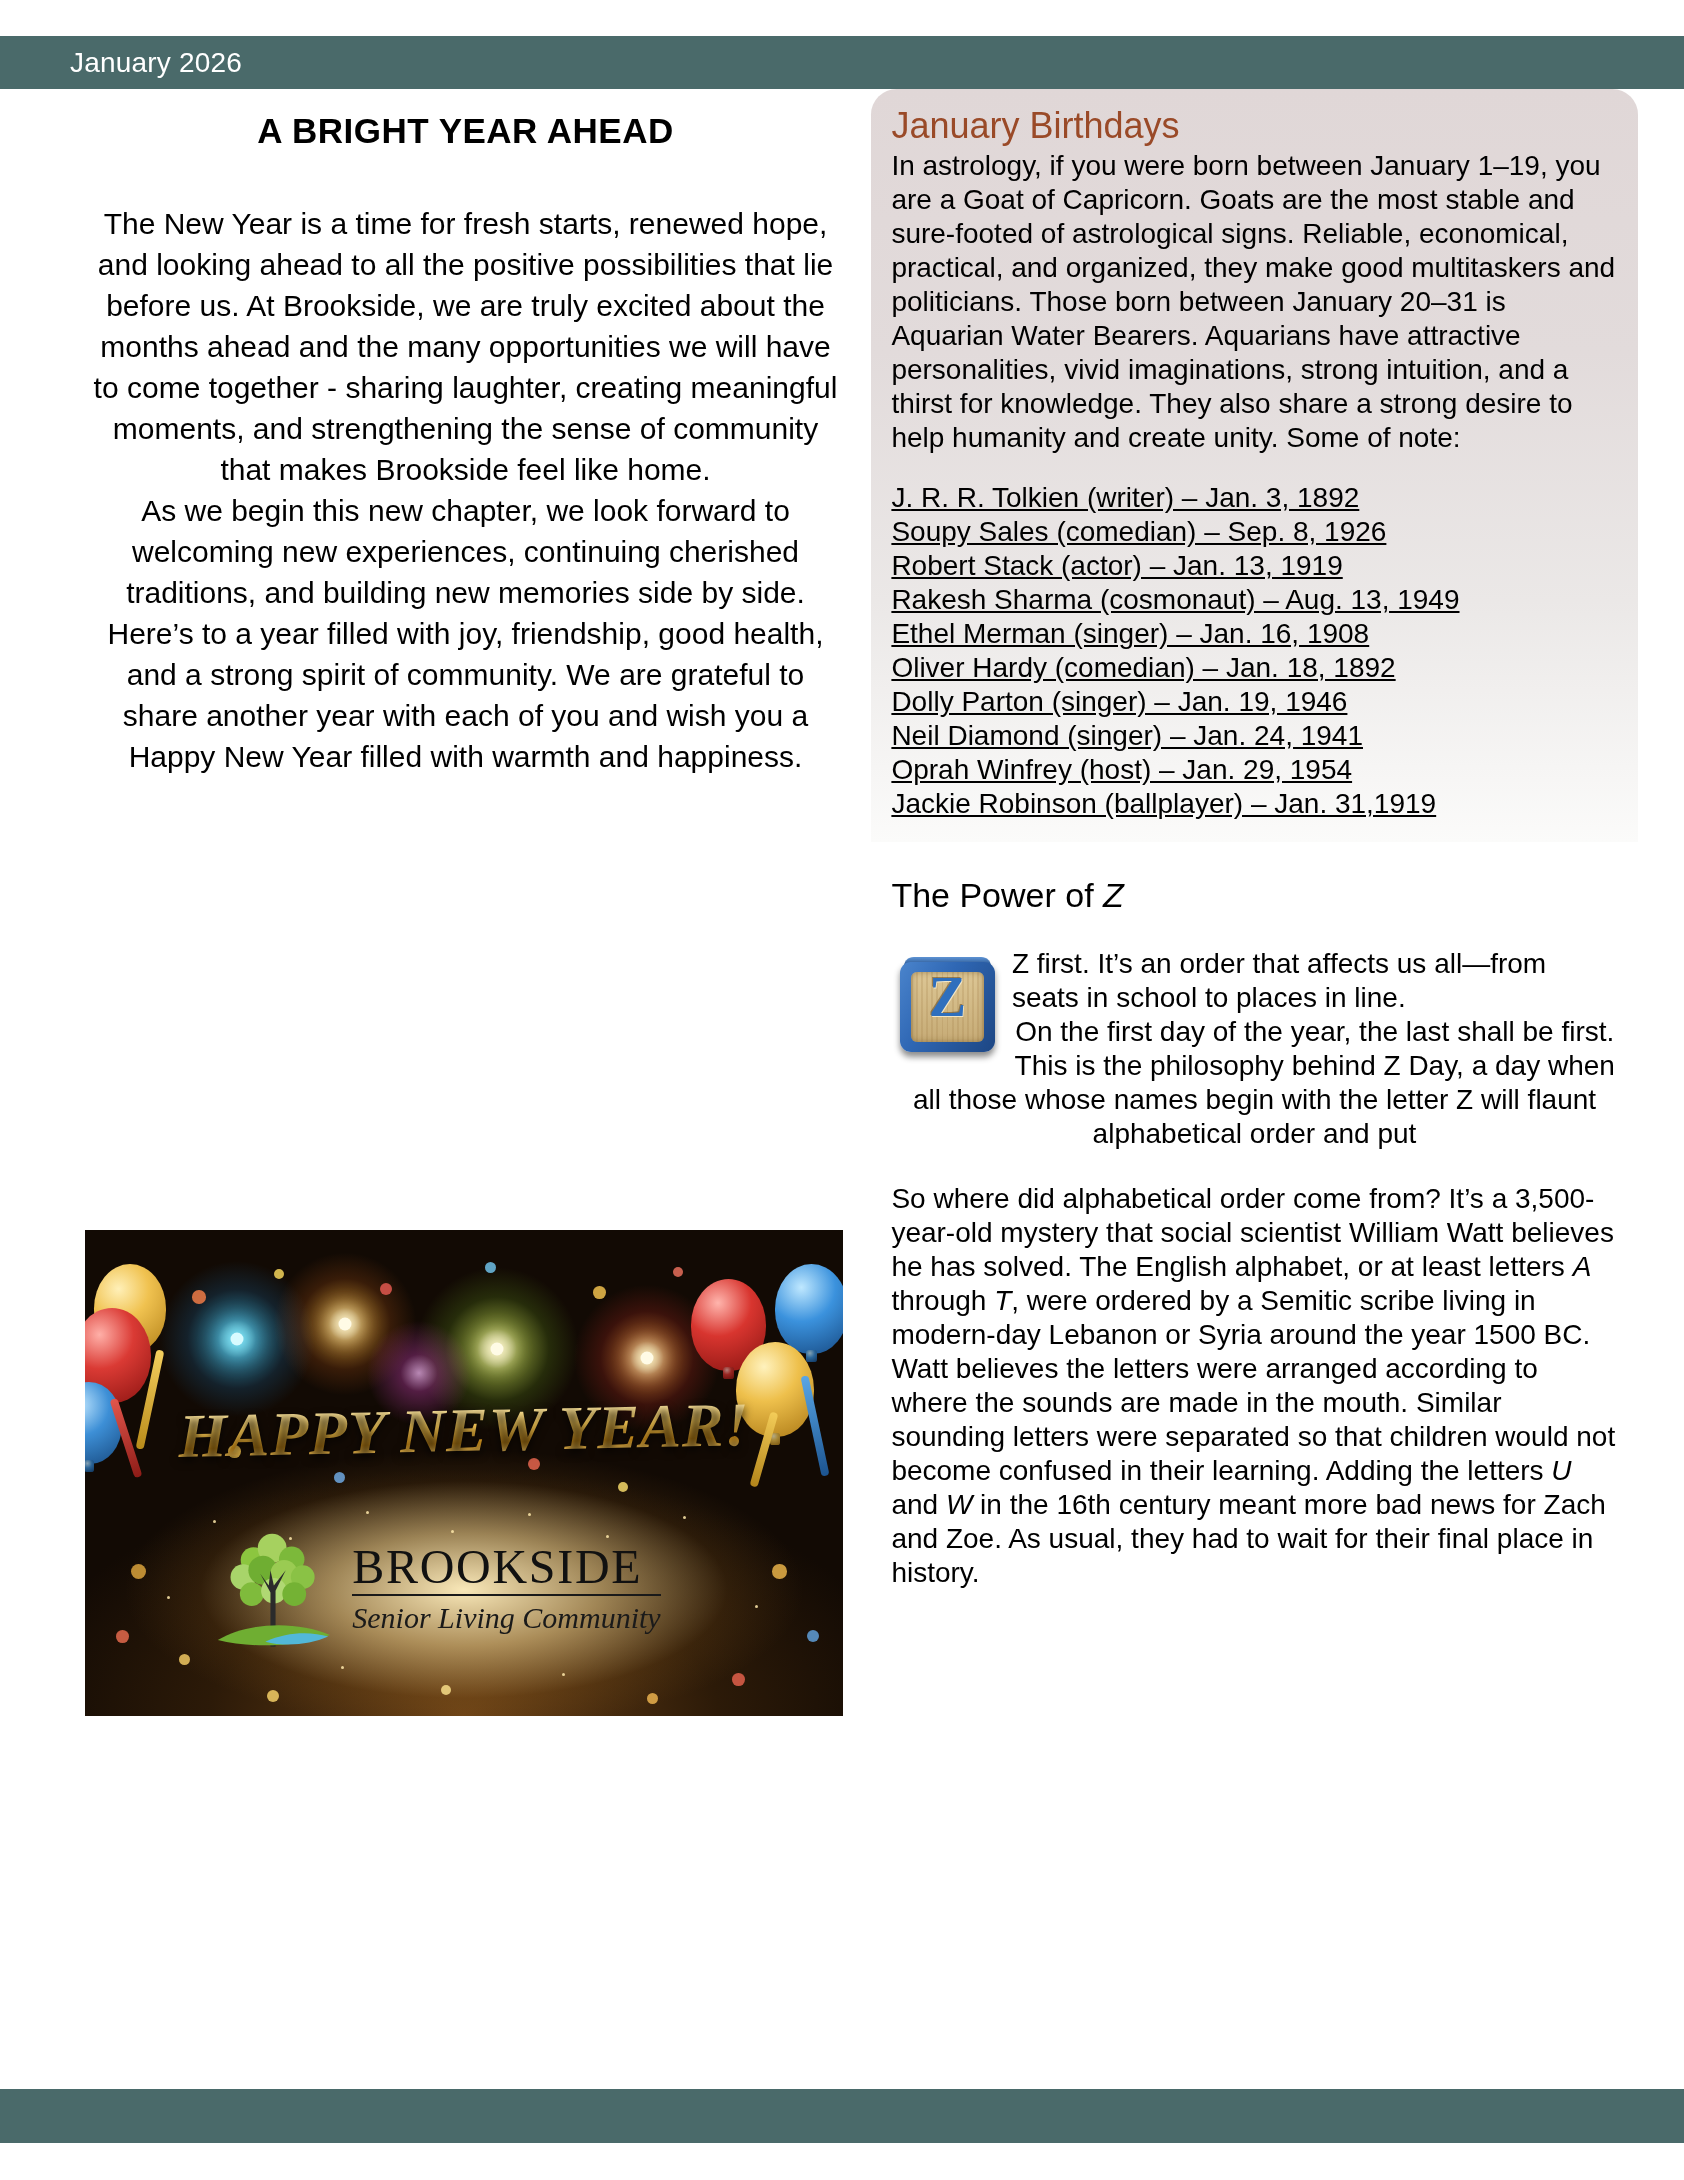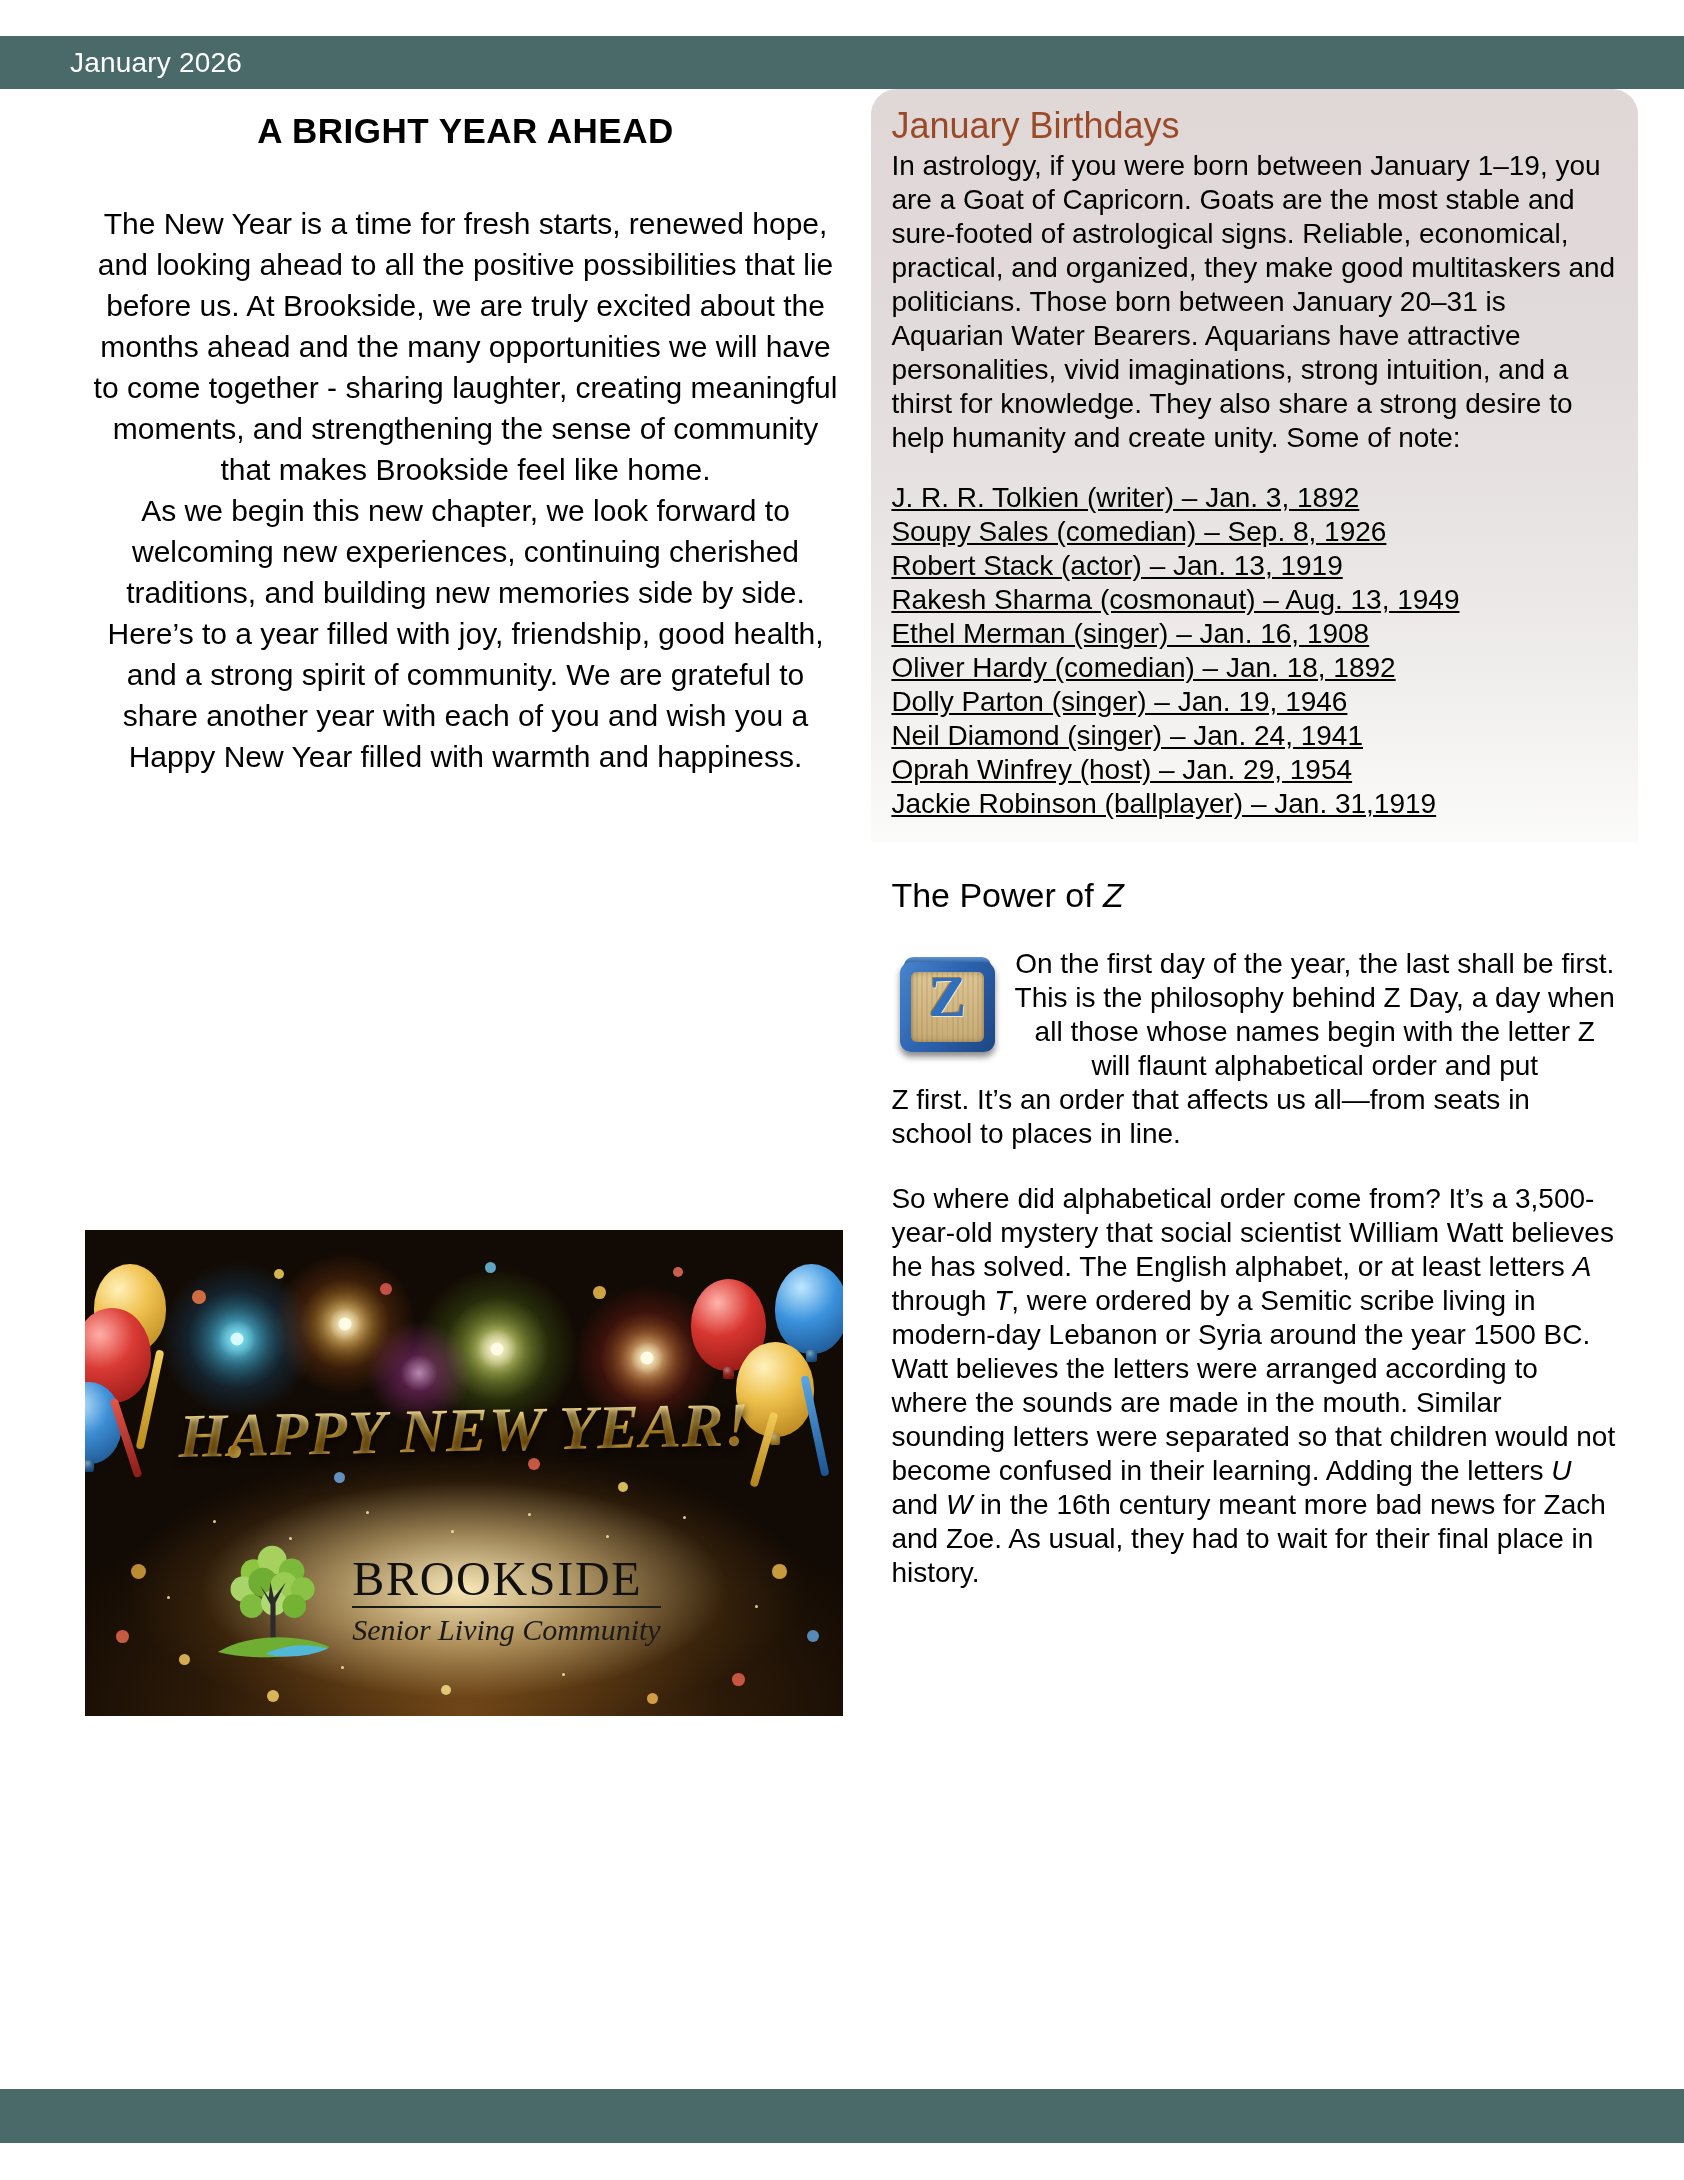--- a/index.html
+++ b/index.html
@@ -158,21 +158,21 @@
     background-clip: text;
     -webkit-text-fill-color: transparent;
     text-shadow: 0 3.4px 8.5px rgba(0,0,0,.7);
     transform: skewY(-1.2deg);
     white-space: nowrap;
   }
   
   #logo-wrap {
     position: absolute;
     left: 124px;
-    top: 296px;
+    top: 284px;
     width: 515px;
     height: 149px;
     display: flex;
     align-items: center;
   }
   #logo-tree { position: relative; width: 128px; height: 136px; flex: none; }
   #logo-text { margin-left: 15.3px; }
   #logo-name {
     font-family: "Liberation Serif", serif;
     font-size: 48px;
@@ -426,22 +426,22 @@
     <h2 id="z-heading"><span>The Power of </span><em class="it">Z</em></h2>
 
     <div id="z-body">
       <div id="z-block">
         <div class="zb-top"></div>
         <div class="zb-face">
           <div class="zb-inner"></div>
           <div class="zb-letter">Z</div>
         </div>
       </div>
+      <p class="z-para flow">Z first. It’s an order that affects us all—from seats in school to places in line.</p>
       <p class="z-para indented">On the first day of the year, the last shall be first. This is the philosophy behind Z Day, a day when all those whose names begin with the letter Z will flaunt alphabetical order and put</p>
-      <p class="z-para flow">Z first. It’s an order that affects us all—from seats in school to places in line.</p>
       <p class="z-para flow gap"><span>So where did alphabetical order come from? It’s a 3,500-year-old mystery that social scientist William Watt believes he has solved. The English alphabet, or at least letters </span><em class="it">A</em><span> through </span><em class="it">T</em><span>, were ordered by a Semitic scribe living in modern-day Lebanon or Syria around the year 1500 BC. Watt believes the letters were arranged according to where the sounds are made in the mouth. Similar sounding letters were separated so that children would not become confused in their learning. Adding the letters </span><em class="it">U</em><span> and </span><em class="it">W</em><span> in the 16th century meant more bad news for Zach and Zoe. As usual, they had to wait for their final place in history.</span></p>
     </div>
   </div>
 
 </div>
 
 <div class="bar" id="footer-bar"></div>
 
 
 </body></html>

